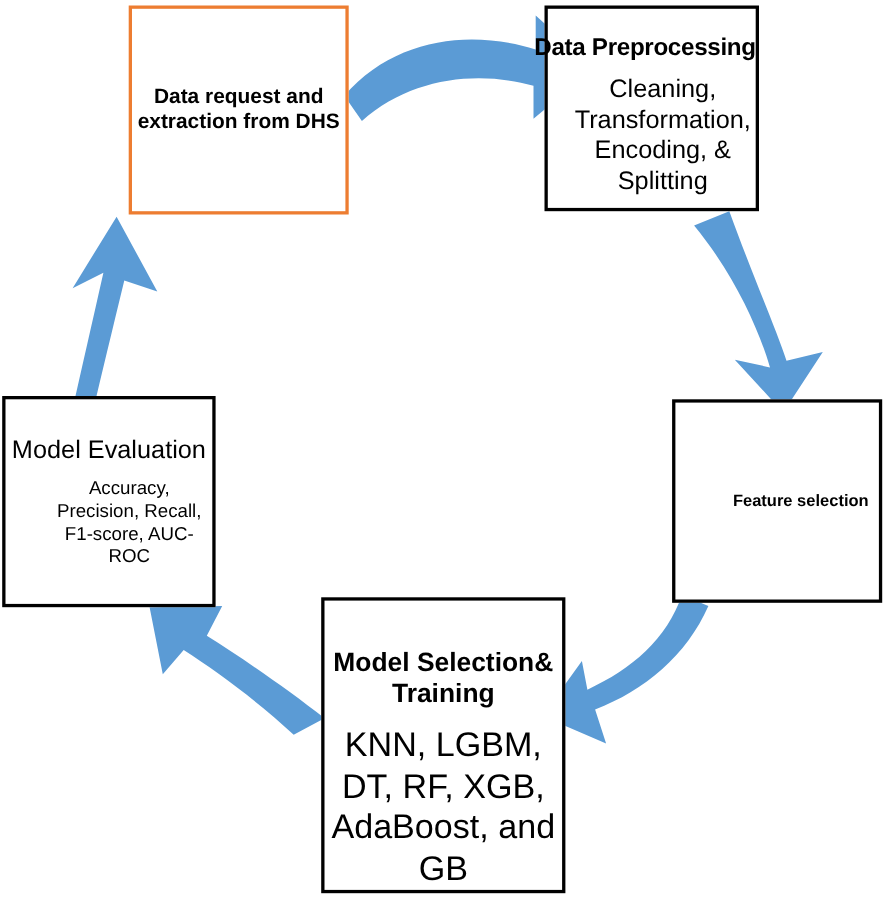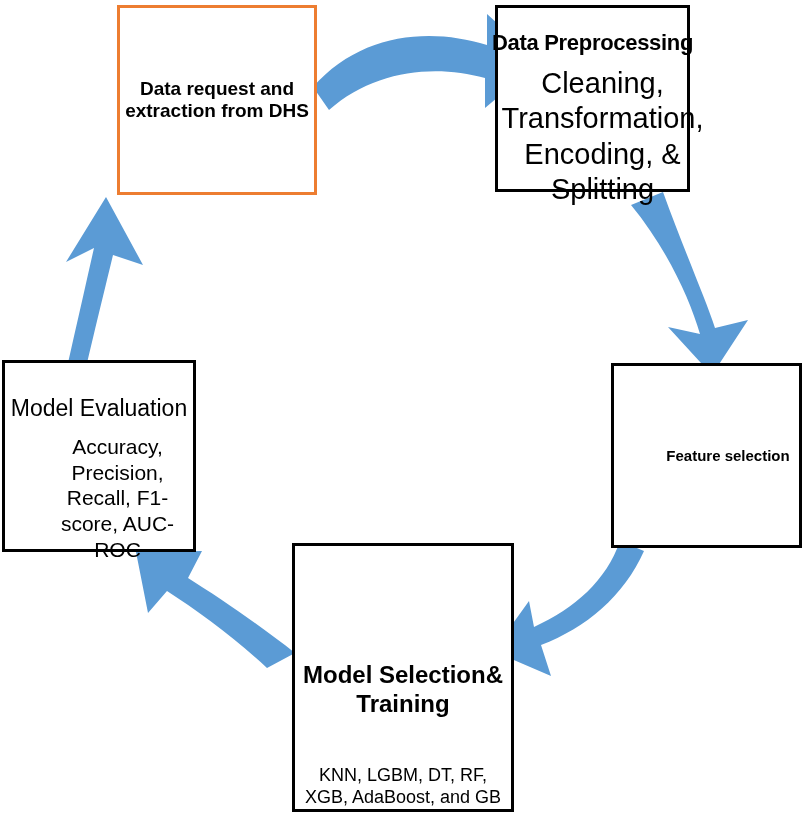--- a/index.html
+++ b/index.html
@@ -68,28 +68,29 @@
 
   
   #node-preprocessing {
     left: 495px;
     top: 5px;
     width: 195px;
     height: 187px;
     border: 3px solid #ef4444;
     justify-content: flex-start;
     padding-top: 22px;
+    align-items: flex-end;
   }
   #node-preprocessing .title {
     font-size: 22px;
     margin-bottom: 10px;
     letter-spacing: -0.3px;
   }
   #node-preprocessing .body {
-    font-size: 29px;
+    font-size: 23px;
     padding-left: 20px;
   }
 
   
   #node-feature-selection {
     left: 611px;
     top: 363px;
     width: 191px;
     height: 185px;
     border: 3px solid #000000;
@@ -107,40 +108,39 @@
     height: 269px;
     border: 3px solid #000000;
     justify-content: flex-start;
     padding-top: 55px;
   }
   #node-model-selection .title {
     font-size: 24px;
     margin-bottom: 12px;
   }
   #node-model-selection .body {
-    font-size: 18px;
-    margin-top: 35px;
+    font-size: 31px;
   }
 
   
   #node-model-evaluation {
     left: 2px;
     top: 360px;
     width: 194px;
     height: 192px;
     border: 3px solid #000000;
     justify-content: flex-start;
     padding-top: 32px;
   }
   #node-model-evaluation .title {
     font-size: 23px;
     margin-bottom: 12px;
   }
   #node-model-evaluation .body {
-    font-size: 21px;
+    font-size: 17px;
     padding-left: 37px;
   }
 </style>
 </head>
 <body>
 
 <div id="canvas">
 
   <svg id="arrow-layer" viewBox="0 0 809 817" width="809" height="817" xmlns="http://www.w3.org/2000/svg">
 

